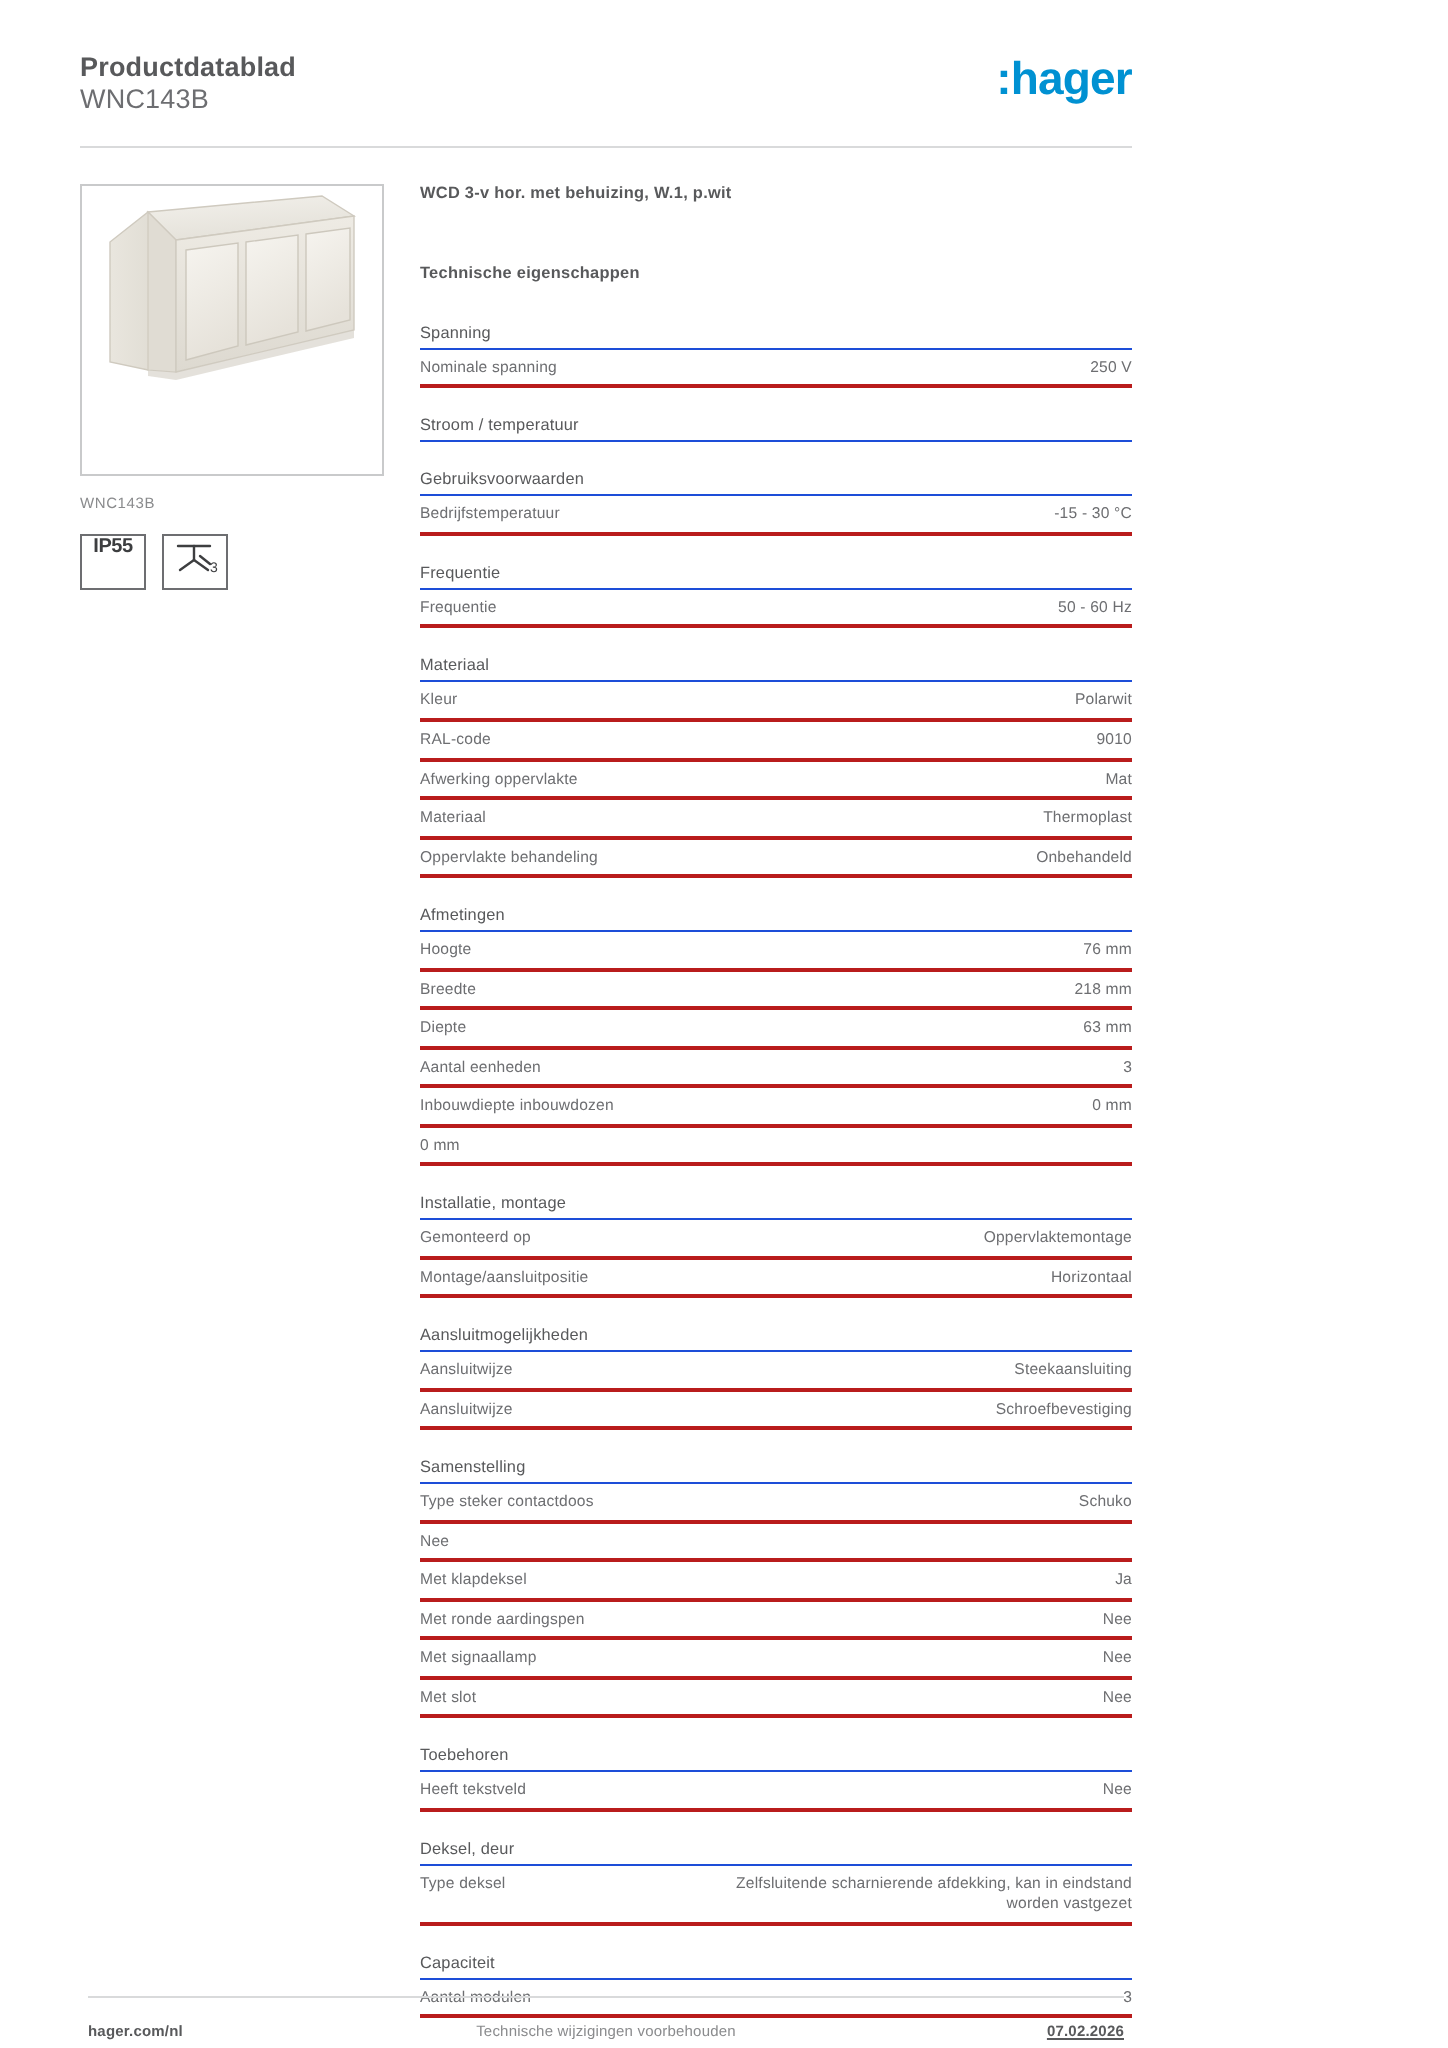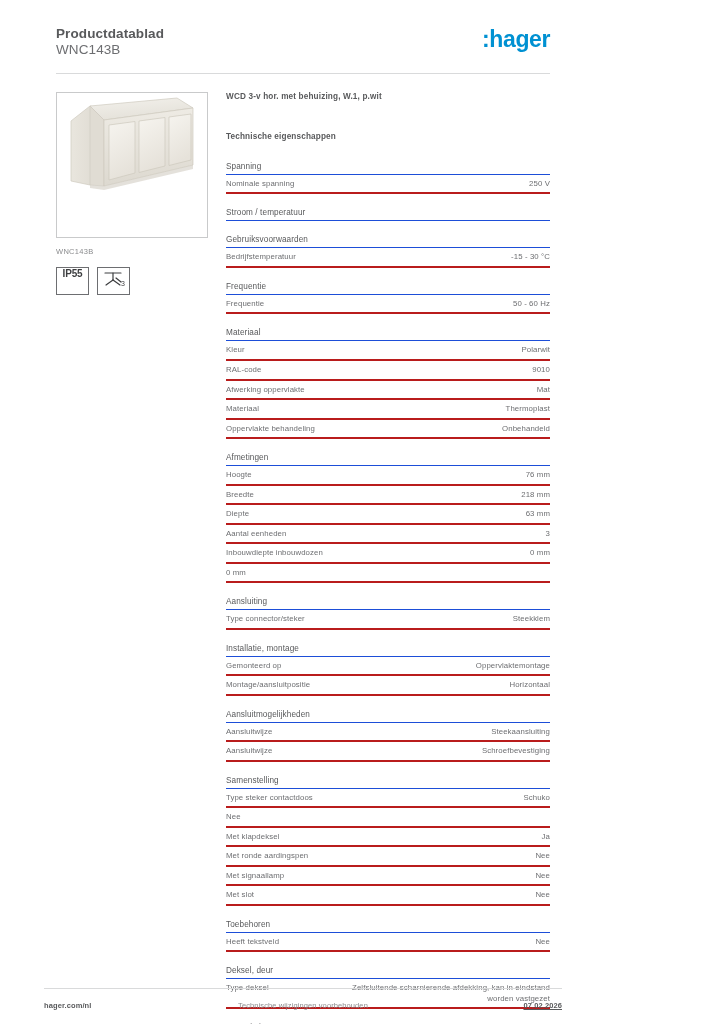--- a/index.html
+++ b/index.html
@@ -14,21 +14,21 @@
     font-family: "Liberation Sans", sans-serif;
     color: #58595b;
     position: relative;
     overflow: hidden;
   }
 
   .page {
     width: 606px;
     height: 1024px;
     position: relative;
-    padding: 0 56px;
+    padding: 0 40px;
   }
 
   
   .header {
     display: flex;
     justify-content: space-between;
     align-items: flex-start;
     padding-top: 26px;
     padding-bottom: 14px;
   }
@@ -171,21 +171,21 @@
     text-align: right;
     max-width: 62%;
     letter-spacing: 0.1px;
   }
 
   
   .footer {
     position: absolute;
     left: 44px;
     right: 44px;
-    bottom: 14px;
+    bottom: 4px;
   }
   .footer-rule {
     height: 1px;
     background: #d9dadb;
     margin-bottom: 12px;
   }
   .footer-row {
     display: flex;
     justify-content: space-between;
     align-items: center;
@@ -359,27 +359,20 @@
             </div>
             <div class="spec-row">
               <div class="spec-label">Inbouwdiepte inbouwdozen</div>
               <div class="spec-value">0 mm</div>
             </div>
             <div class="spec-row">
               <div class="spec-value">0 mm</div>
             </div>
           </div>
           <div class="spec-group">
-            <div class="group-title">Aansluiting</div>
-            <div class="spec-row">
-              <div class="spec-label">Type connector/steker</div>
-              <div class="spec-value">Steekklem</div>
-            </div>
-          </div>
-          <div class="spec-group">
             <div class="group-title">Installatie, montage</div>
             <div class="spec-row">
               <div class="spec-label">Gemonteerd op</div>
               <div class="spec-value">Oppervlaktemontage</div>
             </div>
             <div class="spec-row">
               <div class="spec-label">Montage/aansluitpositie</div>
               <div class="spec-value">Horizontaal</div>
             </div>
           </div>

